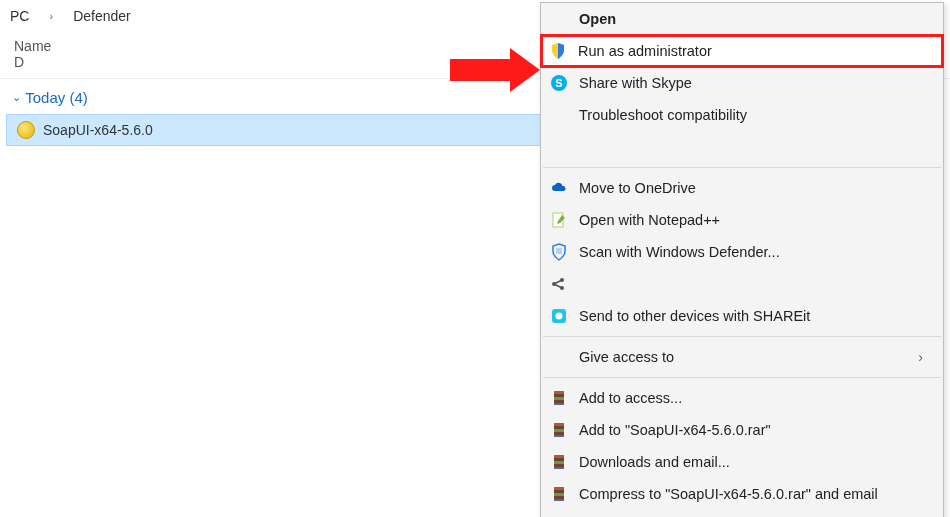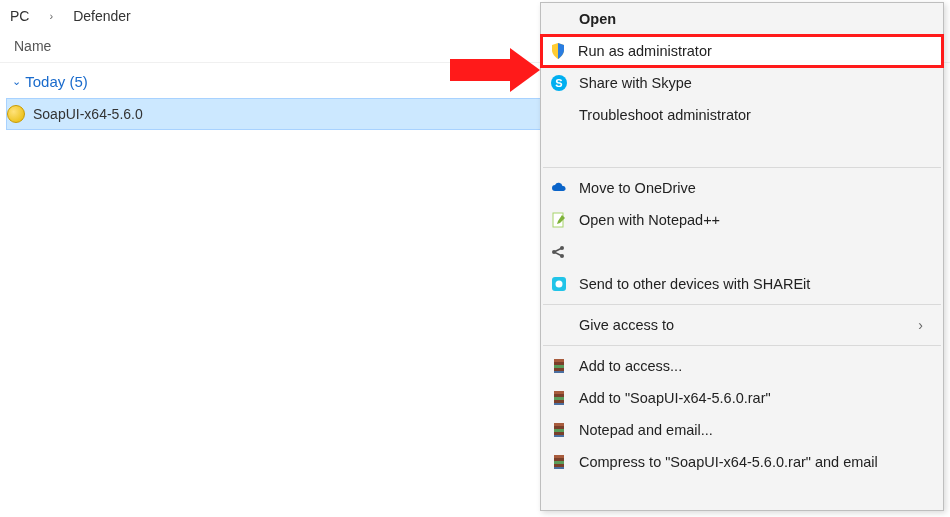--- a/index.html
+++ b/index.html
@@ -1,28 +1,28 @@
 <!DOCTYPE html>
 <html><head>
   <meta charset="utf-8">
   <style>
     * { margin: 0; padding: 0; box-sizing: border-box; font-family: "Segoe UI", Tahoma, sans-serif; }
     body { width: 950px; height: 517px; background: #fff; position: relative; overflow: hidden; font-size: 14px; }
 
     .breadcrumb { display: flex; align-items: center; padding: 8px 10px; gap: 20px; color: #333; }
     .breadcrumb .chev { color: #666; font-size: 11px; }
 
-    .cols-header { display: flex; padding: 6px 14px 8px 14px; color: #555; border-bottom: 1px solid #f0f0f0; }
+    .cols-header { display: flex; padding: 6px 14px 8px 14px; color: #555; border-bottom: 1px solid #f0f0f0; flex-direction: column; }
     .cols-header .col-name { flex: 1; }
     .cols-header .col-date { width: 30px; }
 
     .group-header { display: flex; align-items: center; padding: 10px 12px 8px 12px; color: #1a6bcc; font-size: 15px; }
     .group-header .gchev { margin-right: 4px; font-size: 11px; }
 
-    .file-row { display: flex; align-items: center; background: #cce8ff; border: 1px solid #a8d2ff; margin: 0 6px; padding: 6px 0; gap: 8px; color: #333; }
+    .file-row { display: flex; align-items: center; background: #cce8ff; border: 1px solid #a8d2ff; margin: 0 6px; padding: 6px 10px; gap: 8px; color: #333; }
     .file-row .ficon { width: 18px; height: 18px; border-radius: 50%; background: radial-gradient(circle at 35% 35%, #ffe27a, #e6b800); border: 1px solid #c99a00; flex: 0 0 18px; }
     .file-row .fname { flex: 1; }
     .file-row .fdate { color: #444; padding-right: 4px; }
 
     .arrow { position: absolute; top: 48px; left: 450px; display: flex; align-items: center; }
     .arrow .shaft { width: 60px; height: 22px; background: #ff1a1a; }
     .arrow .head { width: 0; height: 0; border-top: 22px solid transparent; border-bottom: 22px solid transparent; border-left: 30px solid #ff1a1a; }
 
     .context-menu { position: absolute; top: 2px; left: 540px; width: 404px; background: #f4f4f4; border: 1px solid #bebebe; box-shadow: 2px 2px 6px rgba(0,0,0,.15); font-size: 14.5px; }
     .cm-item { display: flex; align-items: center; padding: 6px 18px 6px 8px; gap: 10px; color: #222; cursor: default; position: relative; }
@@ -45,21 +45,21 @@
   <span>Defender</span>
 </div>
 
 <div class="cols-header">
   <div class="col-name">Name</div>
   <div class="col-date">D</div>
 </div>
 
 <div class="group-header">
   <span class="gchev">⌄</span>
-  <span>Today (5)</span>
+  <span>Today (4)</span>
 </div>
 
 <div class="file-row">
   <div class="ficon"></div>
   <div class="fname">SoapUI-x64-5.6.0</div>
   <div class="fdate">31</div>
 </div>
 
 <div class="arrow">
   <div class="shaft"></div>
@@ -84,21 +84,21 @@
     <div class="iconslot ic-skype">
       <svg viewBox="0 0 18 18">
           <circle cx="9" cy="9" r="8" fill="#00aff0"></circle>
           <text x="9" y="13" text-anchor="middle" font-size="11" fill="#fff" font-weight="bold">S</text>
         </svg>
     </div>
     <div class="lbl">Share with Skype</div>
   </div>
   <div class="cm-item">
     <div class="iconslot"></div>
-    <div class="lbl">Troubleshoot administrator</div>
+    <div class="lbl">Troubleshoot compatibility</div>
   </div>
   <div class="cm-item">
     <div class="iconslot"></div>
   </div>
   <div class="cm-sep"></div>
   <div class="cm-item">
     <div class="iconslot ic-cloud">
       <svg viewBox="0 0 18 18">
           <path d="M5 12 a3 3 0 0 1 0-6 a4 4 0 0 1 7.5 1 a2.5 2.5 0 0 1 1 5 Z" fill="#0a64c9"></path>
         </svg>
@@ -106,20 +106,29 @@
     <div class="lbl">Move to OneDrive</div>
   </div>
   <div class="cm-item">
     <div class="iconslot ic-notepad">
       <svg viewBox="0 0 18 18">
           <rect x="3" y="2" width="10" height="14" fill="#fff" stroke="#a6d36b"></rect>
           <path d="M12 4 L15 7 L10 12 L7 13 L8 10 Z" fill="#7fb23a"></path>
         </svg>
     </div>
     <div class="lbl">Open with Notepad++</div>
+  </div>
+  <div class="cm-item">
+    <div class="iconslot ic-defender">
+      <svg viewBox="0 0 18 18">
+          <path d="M9 1 L15 3 V8 C15 12 12 15 9 17 C6 15 3 12 3 8 V3 Z" fill="none" stroke="#2a7de1" stroke-width="1.5"></path>
+          <rect x="6" y="5" width="6" height="6" fill="#2a7de1" opacity=".3"></rect>
+        </svg>
+    </div>
+    <div class="lbl">Scan with Windows Defender...</div>
   </div>
   <div class="cm-item">
     <div class="iconslot ic-share">
       <svg viewBox="0 0 18 18">
           <path d="M4 9 L12 5 M4 9 L12 13" stroke="#555" stroke-width="1.5" fill="none"></path>
           <circle cx="4" cy="9" r="2" fill="#555"></circle>
           <circle cx="12" cy="5" r="2" fill="#555"></circle>
           <circle cx="12" cy="13" r="2" fill="#555"></circle>
         </svg>
     </div>
@@ -164,21 +173,21 @@
   </div>
   <div class="cm-item">
     <div class="iconslot ic-rar">
       <svg viewBox="0 0 18 18">
           <rect x="4" y="2" width="10" height="14" fill="#7a3f2a"></rect>
           <rect x="4" y="2" width="10" height="3" fill="#a85c3d"></rect>
           <rect x="4" y="8" width="10" height="3" fill="#5a9c5a"></rect>
           <rect x="4" y="14" width="10" height="2" fill="#4a6fa1"></rect>
         </svg>
     </div>
-    <div class="lbl">Notepad and email...</div>
+    <div class="lbl">Downloads and email...</div>
   </div>
   <div class="cm-item">
     <div class="iconslot ic-rar">
       <svg viewBox="0 0 18 18">
           <rect x="4" y="2" width="10" height="14" fill="#7a3f2a"></rect>
           <rect x="4" y="2" width="10" height="3" fill="#a85c3d"></rect>
           <rect x="4" y="8" width="10" height="3" fill="#5a9c5a"></rect>
           <rect x="4" y="14" width="10" height="2" fill="#4a6fa1"></rect>
         </svg>
     </div>

